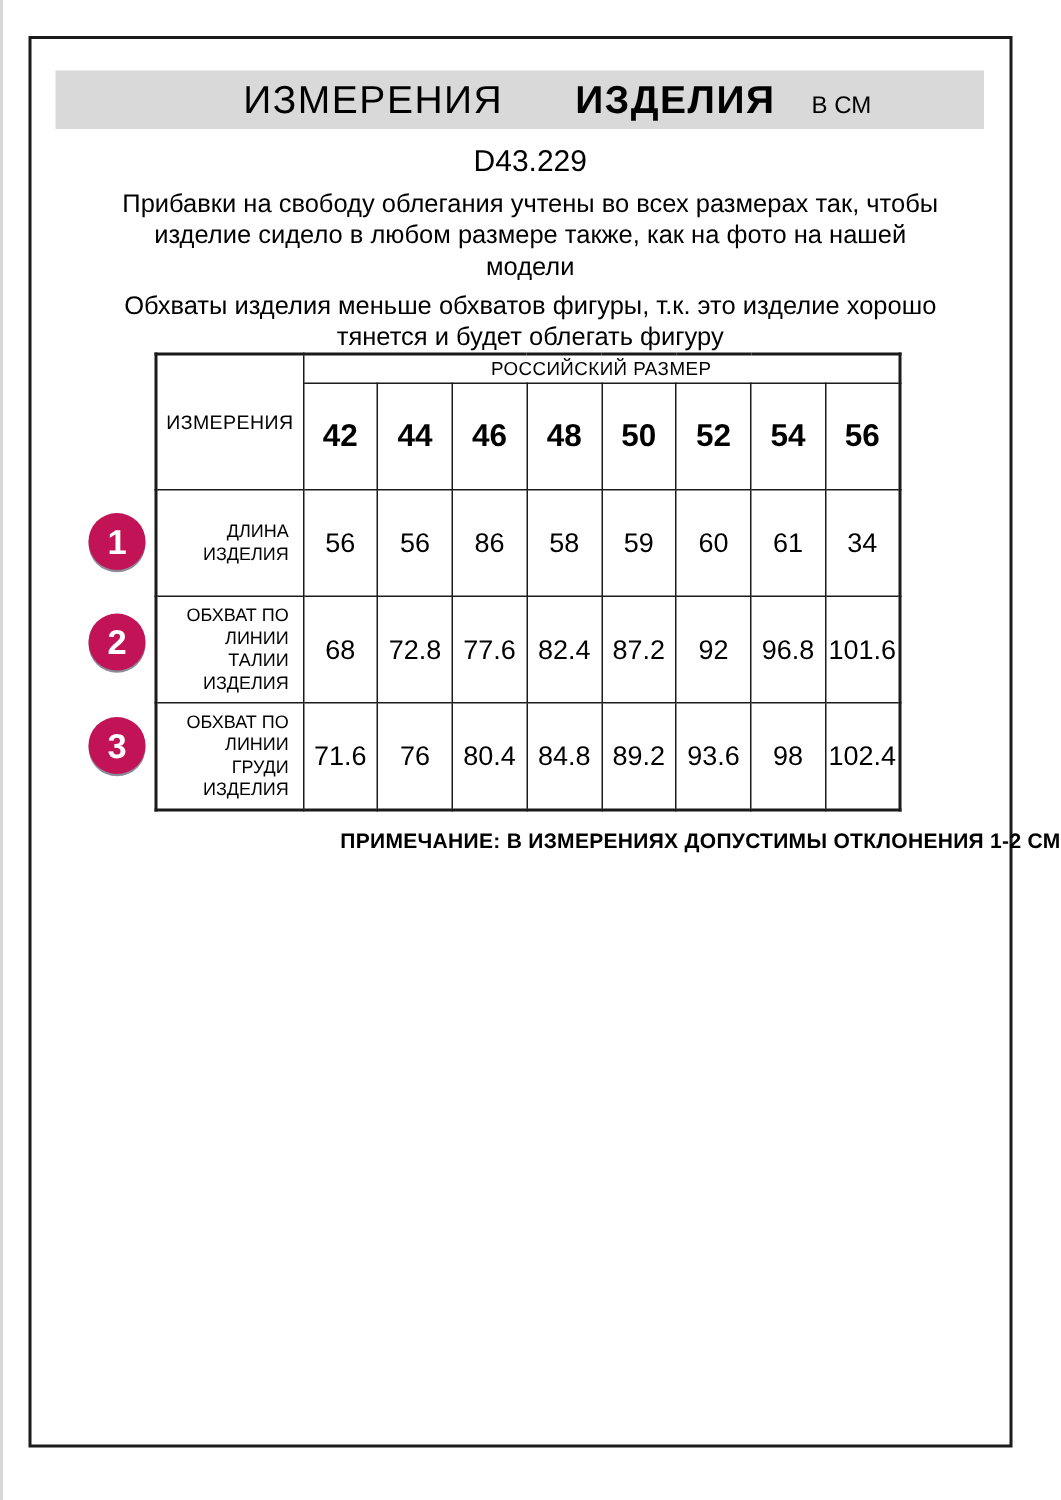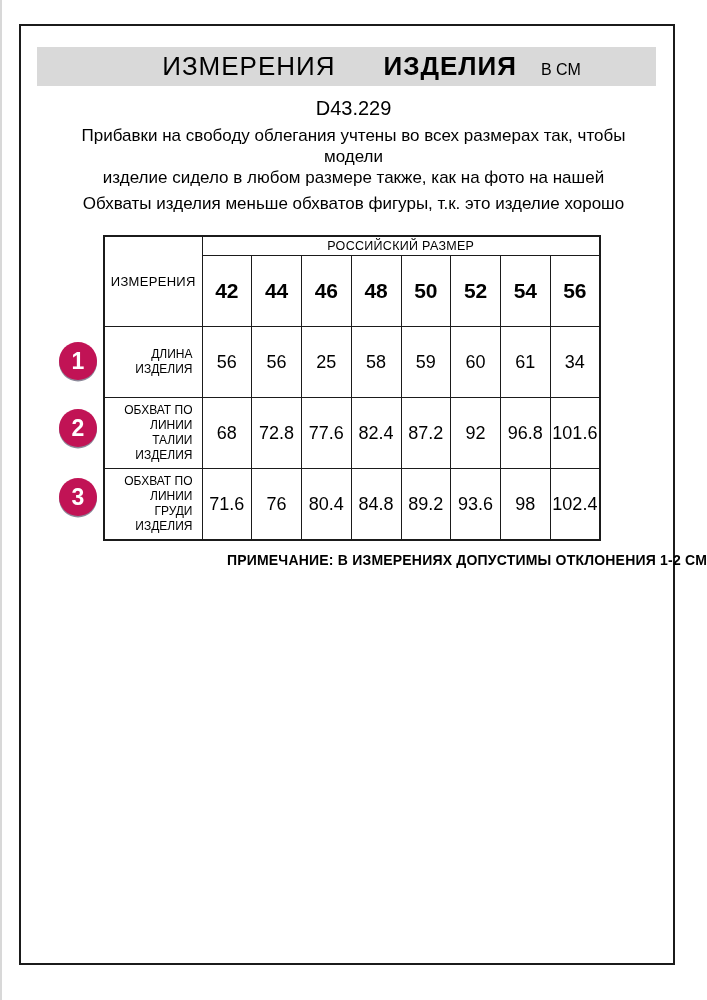--- a/index.html
+++ b/index.html
@@ -94,26 +94,27 @@
   <div class="sheet"></div>
 
   <div class="banner">
     <span class="title-main">ИЗМЕРЕНИЯ</span><span class="title-bold">ИЗДЕЛИЯ</span><span class="title-unit">В СМ</span>
   </div>
 
   <div class="product-code">D43.229</div>
 
   <div class="para para-1">
     <div>Прибавки на свободу облегания учтены во всех размерах так, чтобы</div>
+    <div>изделие сидело в любом размере также, как на фото на нашей</div>
     <div>модели</div>
-    <div>изделие сидело в любом размере также, как на фото на нашей</div>
   </div>
 
   <div class="para para-2">
     <div>Обхваты изделия меньше обхватов фигуры, т.к. это изделие хорошо</div>
+    <div>тянется и будет облегать фигуру</div>
   </div>
 
   <table class="size-table">
     <colgroup>
       <col style="width:98px">
       <col style="width:49.75px">
         <col style="width:49.75px">
         <col style="width:49.75px">
         <col style="width:49.75px">
       <col style="width:49.75px">
@@ -133,21 +134,21 @@
         <td>48</td>
         <td>50</td>
         <td>52</td>
         <td>54</td>
         <td>56</td>
       </tr>
       <tr class="r-data">
         <td class="label-cell">ДЛИНА ИЗДЕЛИЯ</td>
         <td class="val-cell">56</td>
         <td class="val-cell">56</td>
-        <td class="val-cell">25</td>
+        <td class="val-cell">86</td>
         <td class="val-cell">58</td>
         <td class="val-cell">59</td>
         <td class="val-cell">60</td>
         <td class="val-cell">61</td>
         <td class="val-cell">34</td>
       </tr>
       <tr class="r-data">
         <td class="label-cell">ОБХВАТ ПО ЛИНИИ ТАЛИИ ИЗДЕЛИЯ</td>
         <td class="val-cell">68</td>
         <td class="val-cell">72.8</td>

